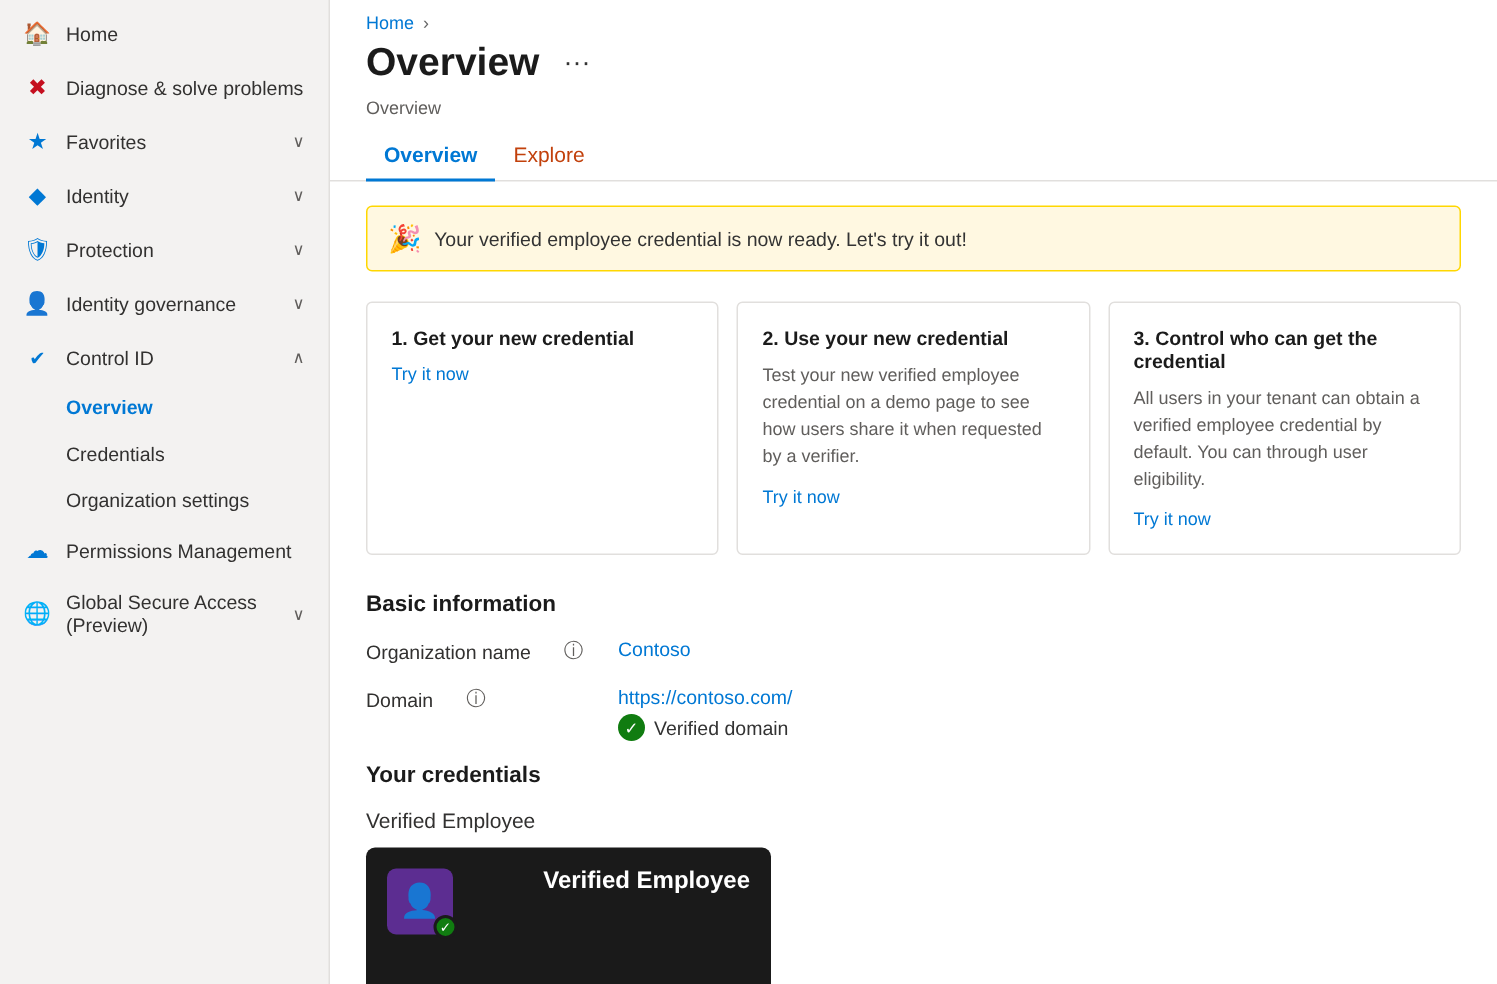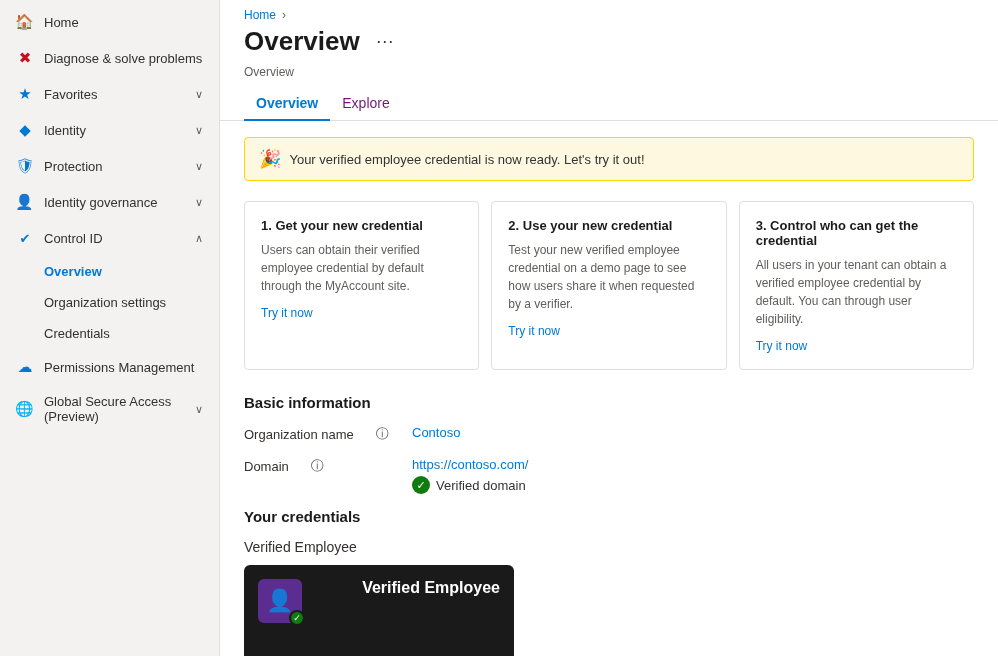--- a/index.html
+++ b/index.html
@@ -19,21 +19,21 @@
     .main { flex: 1; height: 100%; overflow-y: auto; background: #fff; }
     .breadcrumb { padding: 8px 24px 0; display: flex; align-items: center; gap: 6px; font-size: 12px; color: #0078d4; }
     .breadcrumb .separator { color: #666; }
     .page-header { padding: 4px 24px 8px; display: flex; align-items: center; gap: 10px; }
     .page-title { font-size: 26px; font-weight: 600; color: #1b1b1b; }
     .page-subtitle { font-size: 12px; color: #605e5c; padding: 0 24px 8px; }
     .more-btn { background: none; border: none; cursor: pointer; font-size: 18px; color: #333; padding: 2px 6px; border-radius: 3px; }
 
     
     .tabs { display: flex; border-bottom: 1px solid #e1dfdd; padding: 0 24px; margin-bottom: 0; }
-    .tab { padding: 8px 12px; cursor: pointer; font-size: 14px; color: #701a75; border-bottom: 2px solid transparent; margin-bottom: -1px; }
+    .tab { padding: 8px 12px; cursor: pointer; font-size: 14px; color: #c2410c; border-bottom: 2px solid transparent; margin-bottom: -1px; }
     .tab.active { border-bottom: 2px solid #0078d4; color: #0078d4; font-weight: 600; }
 
     
     .content { padding: 16px 24px; }
 
     
     .banner { background: #fff8e1; border: 1px solid #ffd700; border-radius: 4px; padding: 10px 14px; display: flex; align-items: center; gap: 8px; margin-bottom: 20px; font-size: 13px; color: #333; font-weight: 500; }
     .banner-icon { font-size: 18px; }
 
     
@@ -115,24 +115,24 @@
     <div class="sidebar-item">
       <span class="icon icon-verified" style="color:#0078d4; font-size:13px;">✔</span>
       <span class="label">Control ID</span>
       <span class="chevron">∧</span>
     </div>
 
     <div class="sidebar-sub-item active">
       <span>Overview</span>
     </div>
     <div class="sidebar-sub-item">
+      <span>Credentials</span>
+    </div>
+    <div class="sidebar-sub-item">
       <span>Organization settings</span>
-    </div>
-    <div class="sidebar-sub-item">
-      <span>Credentials</span>
     </div>
 
     <div class="sidebar-item">
       <span class="icon icon-permissions" style="color:#0078d4;">☁</span>
       <span class="label">Permissions Management</span>
     </div>
 
     <div class="sidebar-item">
       <span class="icon icon-global" style="color:#0078d4;">🌐</span>
       <span class="label">Global Secure Access (Preview)</span>
@@ -163,21 +163,20 @@
   <div class="content">
 
     <div class="banner">
       <span class="banner-icon">🎉</span>
       <span>Your verified employee credential is now ready. Let's try it out!</span>
     </div>
 
     <div class="cards">
       <div class="card">
         <h4>1. Get your new credential</h4>
-        <p>Users can obtain their verified employee credential by default through the MyAccount site.</p>
         <a href="#">Try it now</a>
       </div>
       <div class="card">
         <h4>2. Use your new credential</h4>
         <p>Test your new verified employee credential on a demo page to see how users share it when requested by a verifier.</p>
         <a href="#">Try it now</a>
       </div>
       <div class="card">
         <h4>3. Control who can get the credential</h4>
         <p>All users in your tenant can obtain a verified employee credential by default. You can through user eligibility.</p>

